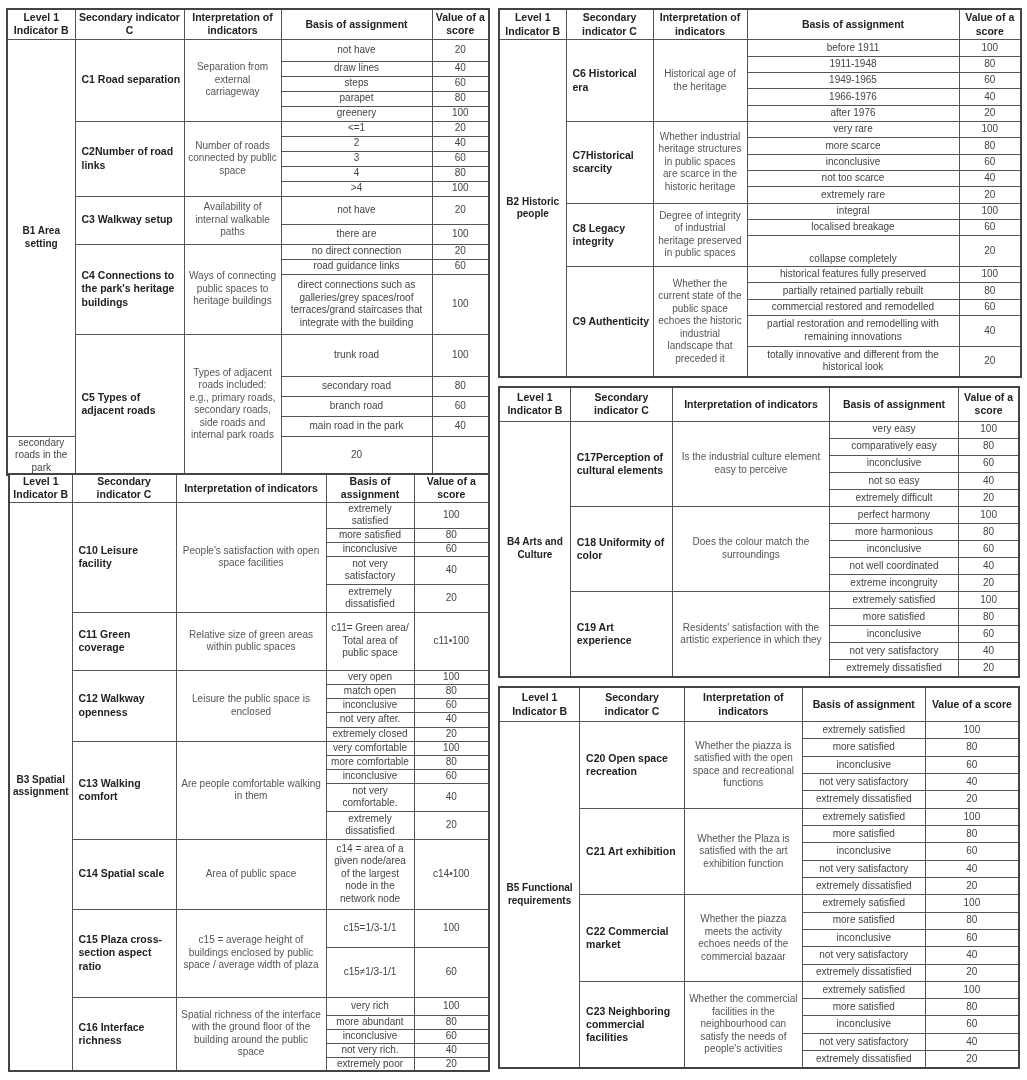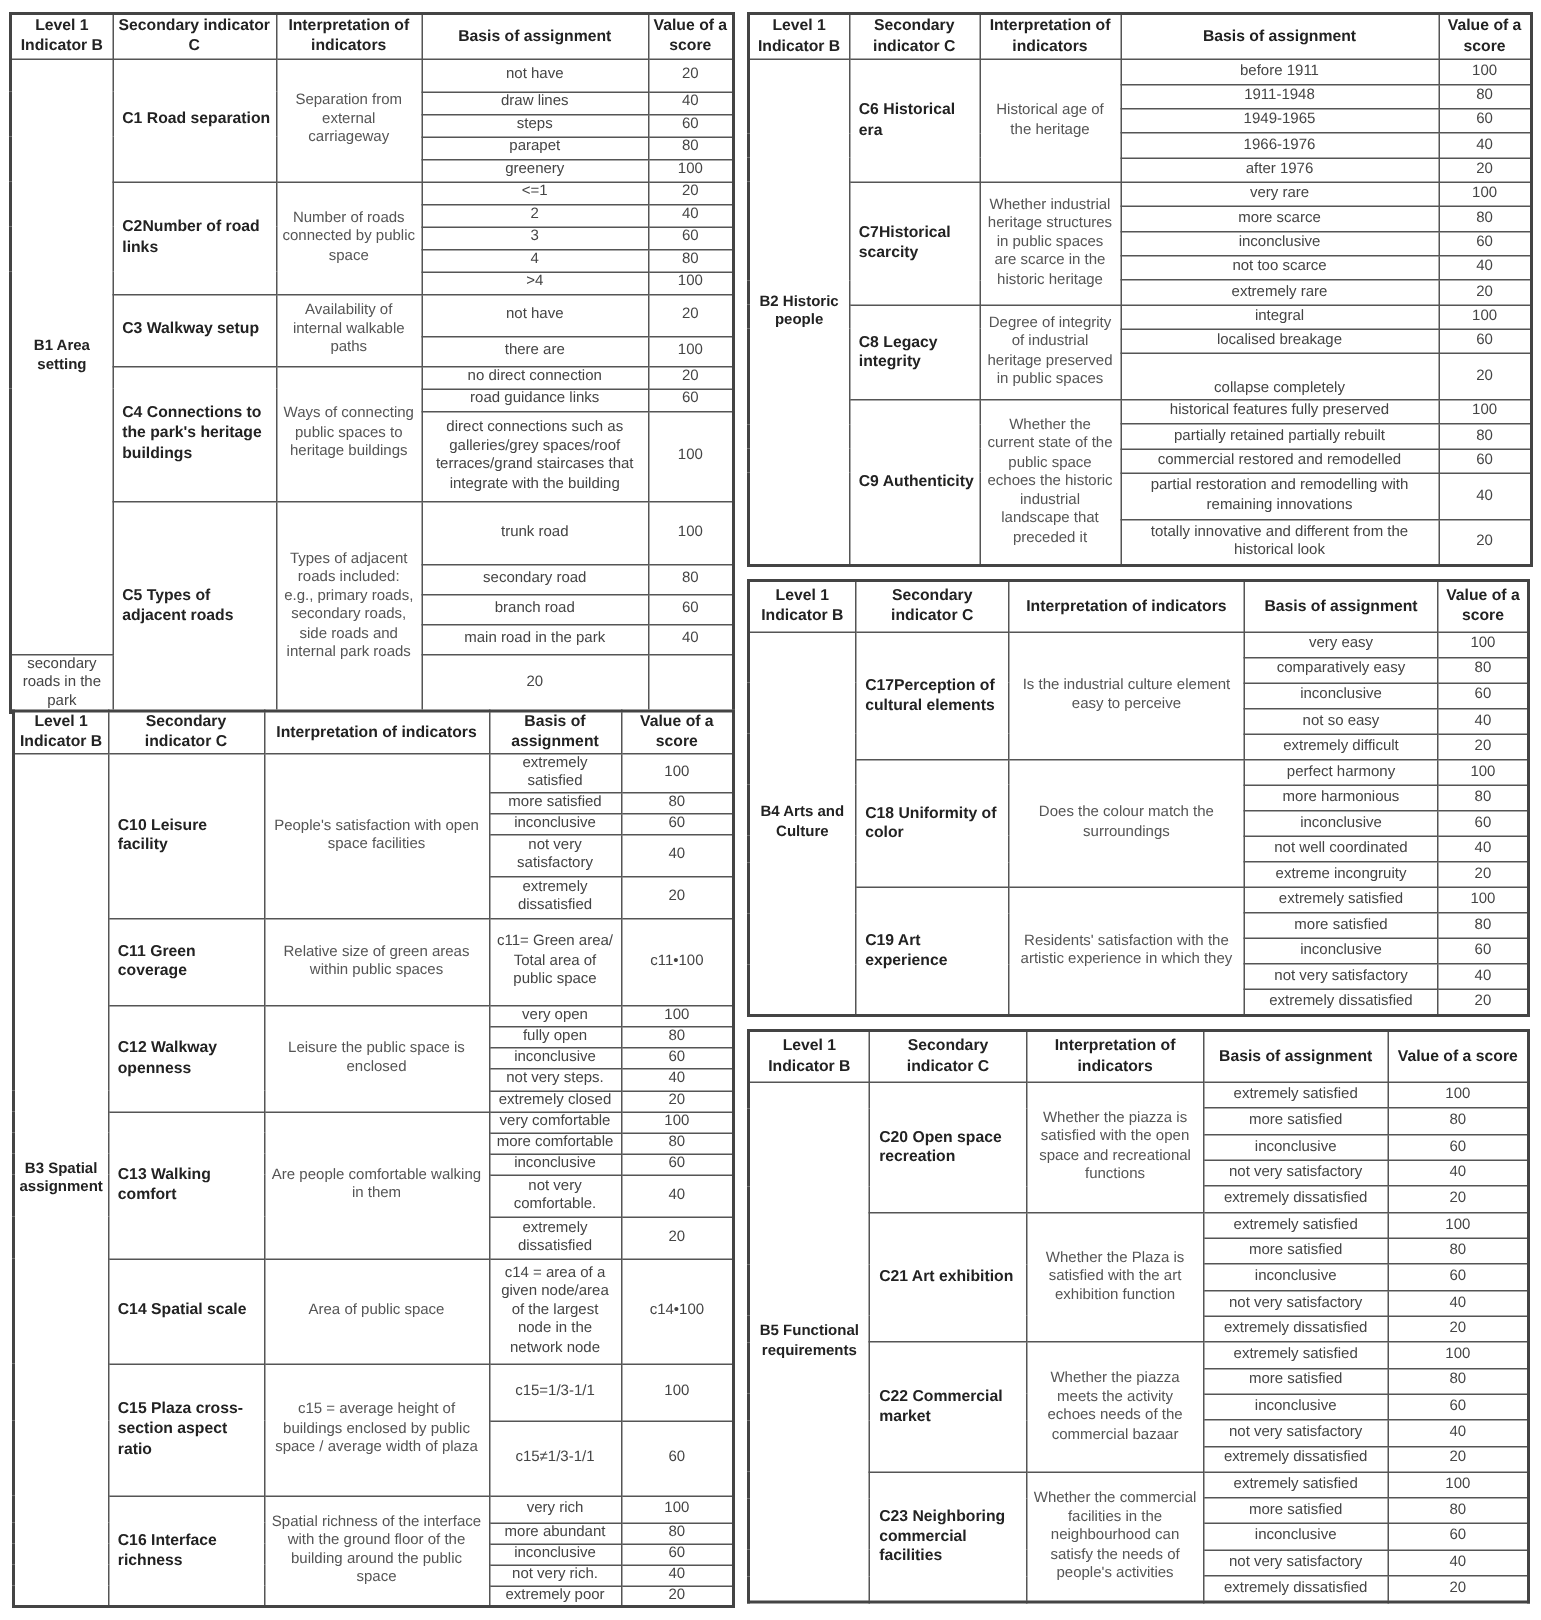--- a/index.html
+++ b/index.html
@@ -181,29 +181,29 @@
     <td>c11•100</td>
   </tr>
 
   <tr style="height:14px">
     <td class="c" rowspan="5">C12 Walkway openness</td>
     <td class="i" rowspan="5">Leisure the public space is enclosed</td>
     <td>very open</td>
     <td>100</td>
   </tr>
   <tr style="height:14px">
-        <td>fully open</td>
-        <td>80</td>
-      </tr>
-  <tr style="height:14px">
-        <td>inconclusive</td>
-        <td>60</td>
-      </tr>
-  <tr style="height:15px">
-        <td>not very steps.</td>
+        <td>match open</td>
+        <td>80</td>
+      </tr>
+  <tr style="height:14px">
+        <td>inconclusive</td>
+        <td>60</td>
+      </tr>
+  <tr style="height:15px">
+        <td>not very after.</td>
         <td>40</td>
       </tr>
   <tr style="height:14px">
         <td>extremely closed</td>
         <td>20</td>
       </tr>
 
   <tr style="height:14px">
     <td class="c" rowspan="5">C13 Walking comfort</td>
     <td class="i" rowspan="5">Are people comfortable walking in them</td>

